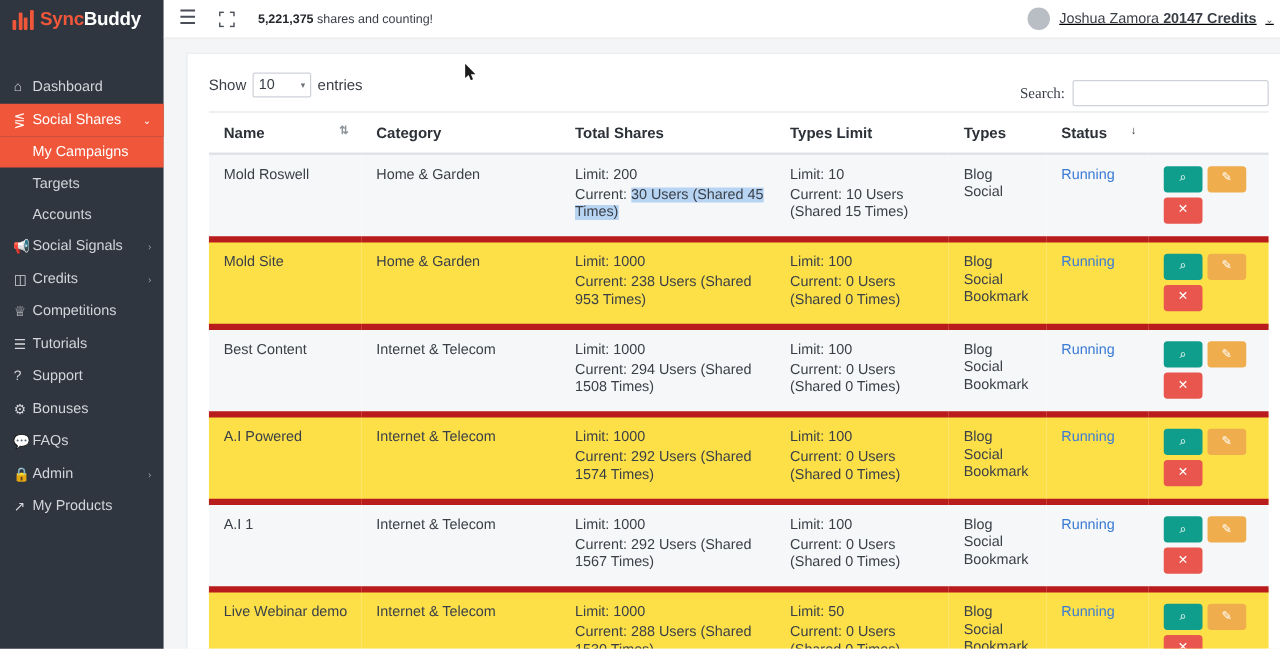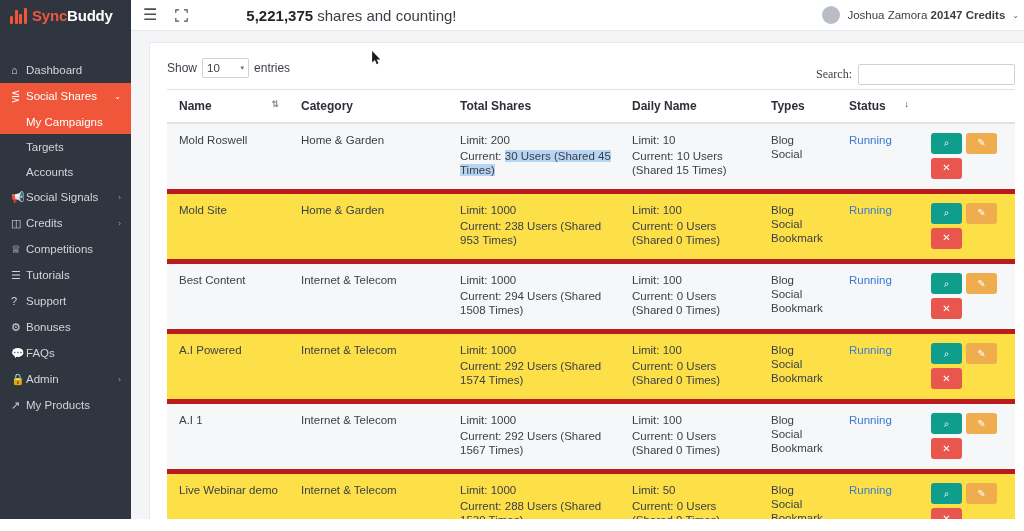--- a/index.html
+++ b/index.html
@@ -75,23 +75,23 @@
     padding: 0 14px 0 12px;
   }
   .topbar .hamb {
     font-size: 16px; color: #4a4f57; cursor: pointer; line-height: 1;
     margin-right: 18px;
   }
   .topbar .expand {
     font-size: 13px; color: #4a4f57; cursor: pointer; margin-right: 18px;
     display: inline-flex;
   }
-  .shares-text { font-size: 15px; color: #3a3f47; margin-left: 40px; }
+  .shares-text { font-size: 10px; color: #3a3f47; }
   .shares-text b { font-weight: bold; color: #23272c; }
-  .topbar-right { margin-left: auto; display: flex; align-items: center; gap: 7px; }
+  .topbar-right { margin-left: auto; display: flex; align-items: center; gap: 7px; text-decoration: underline; }
   .avatar {
     width: 18px; height: 18px; border-radius: 50%;
     background: #b9bec5;
   }
   .user-text { font-size: 11.5px; color: #3a3f47; }
   .user-text b { font-weight: bold; }
   .user-caret { font-size: 8px; color: #5a6069; }
 
   .content { flex: 1; padding: 11px 0 0 18px; overflow: hidden; }
   .card {
@@ -318,21 +318,21 @@
               <col style="width:139px">
                 <col style="width:78px">
                 <col style="width:82px">
                 <col style="width:96px">
             </colgroup>
             <thead>
               <tr>
                 <th><span>Name</span><span class="sort">⇅</span></th>
                 <th><span>Category</span></th>
                 <th><span>Total Shares</span></th>
-                <th><span>Daily Name</span></th>
+                <th><span>Types Limit</span></th>
                 <th><span>Types</span></th>
                 <th class="sorted"><span>Status</span><span class="sort">↓</span></th>
                 <th></th>
               </tr>
             </thead>
             <tbody>
 
               <tr class="odd">
                 <td>Mold Roswell</td>
                 <td>Home &amp; Garden</td>

